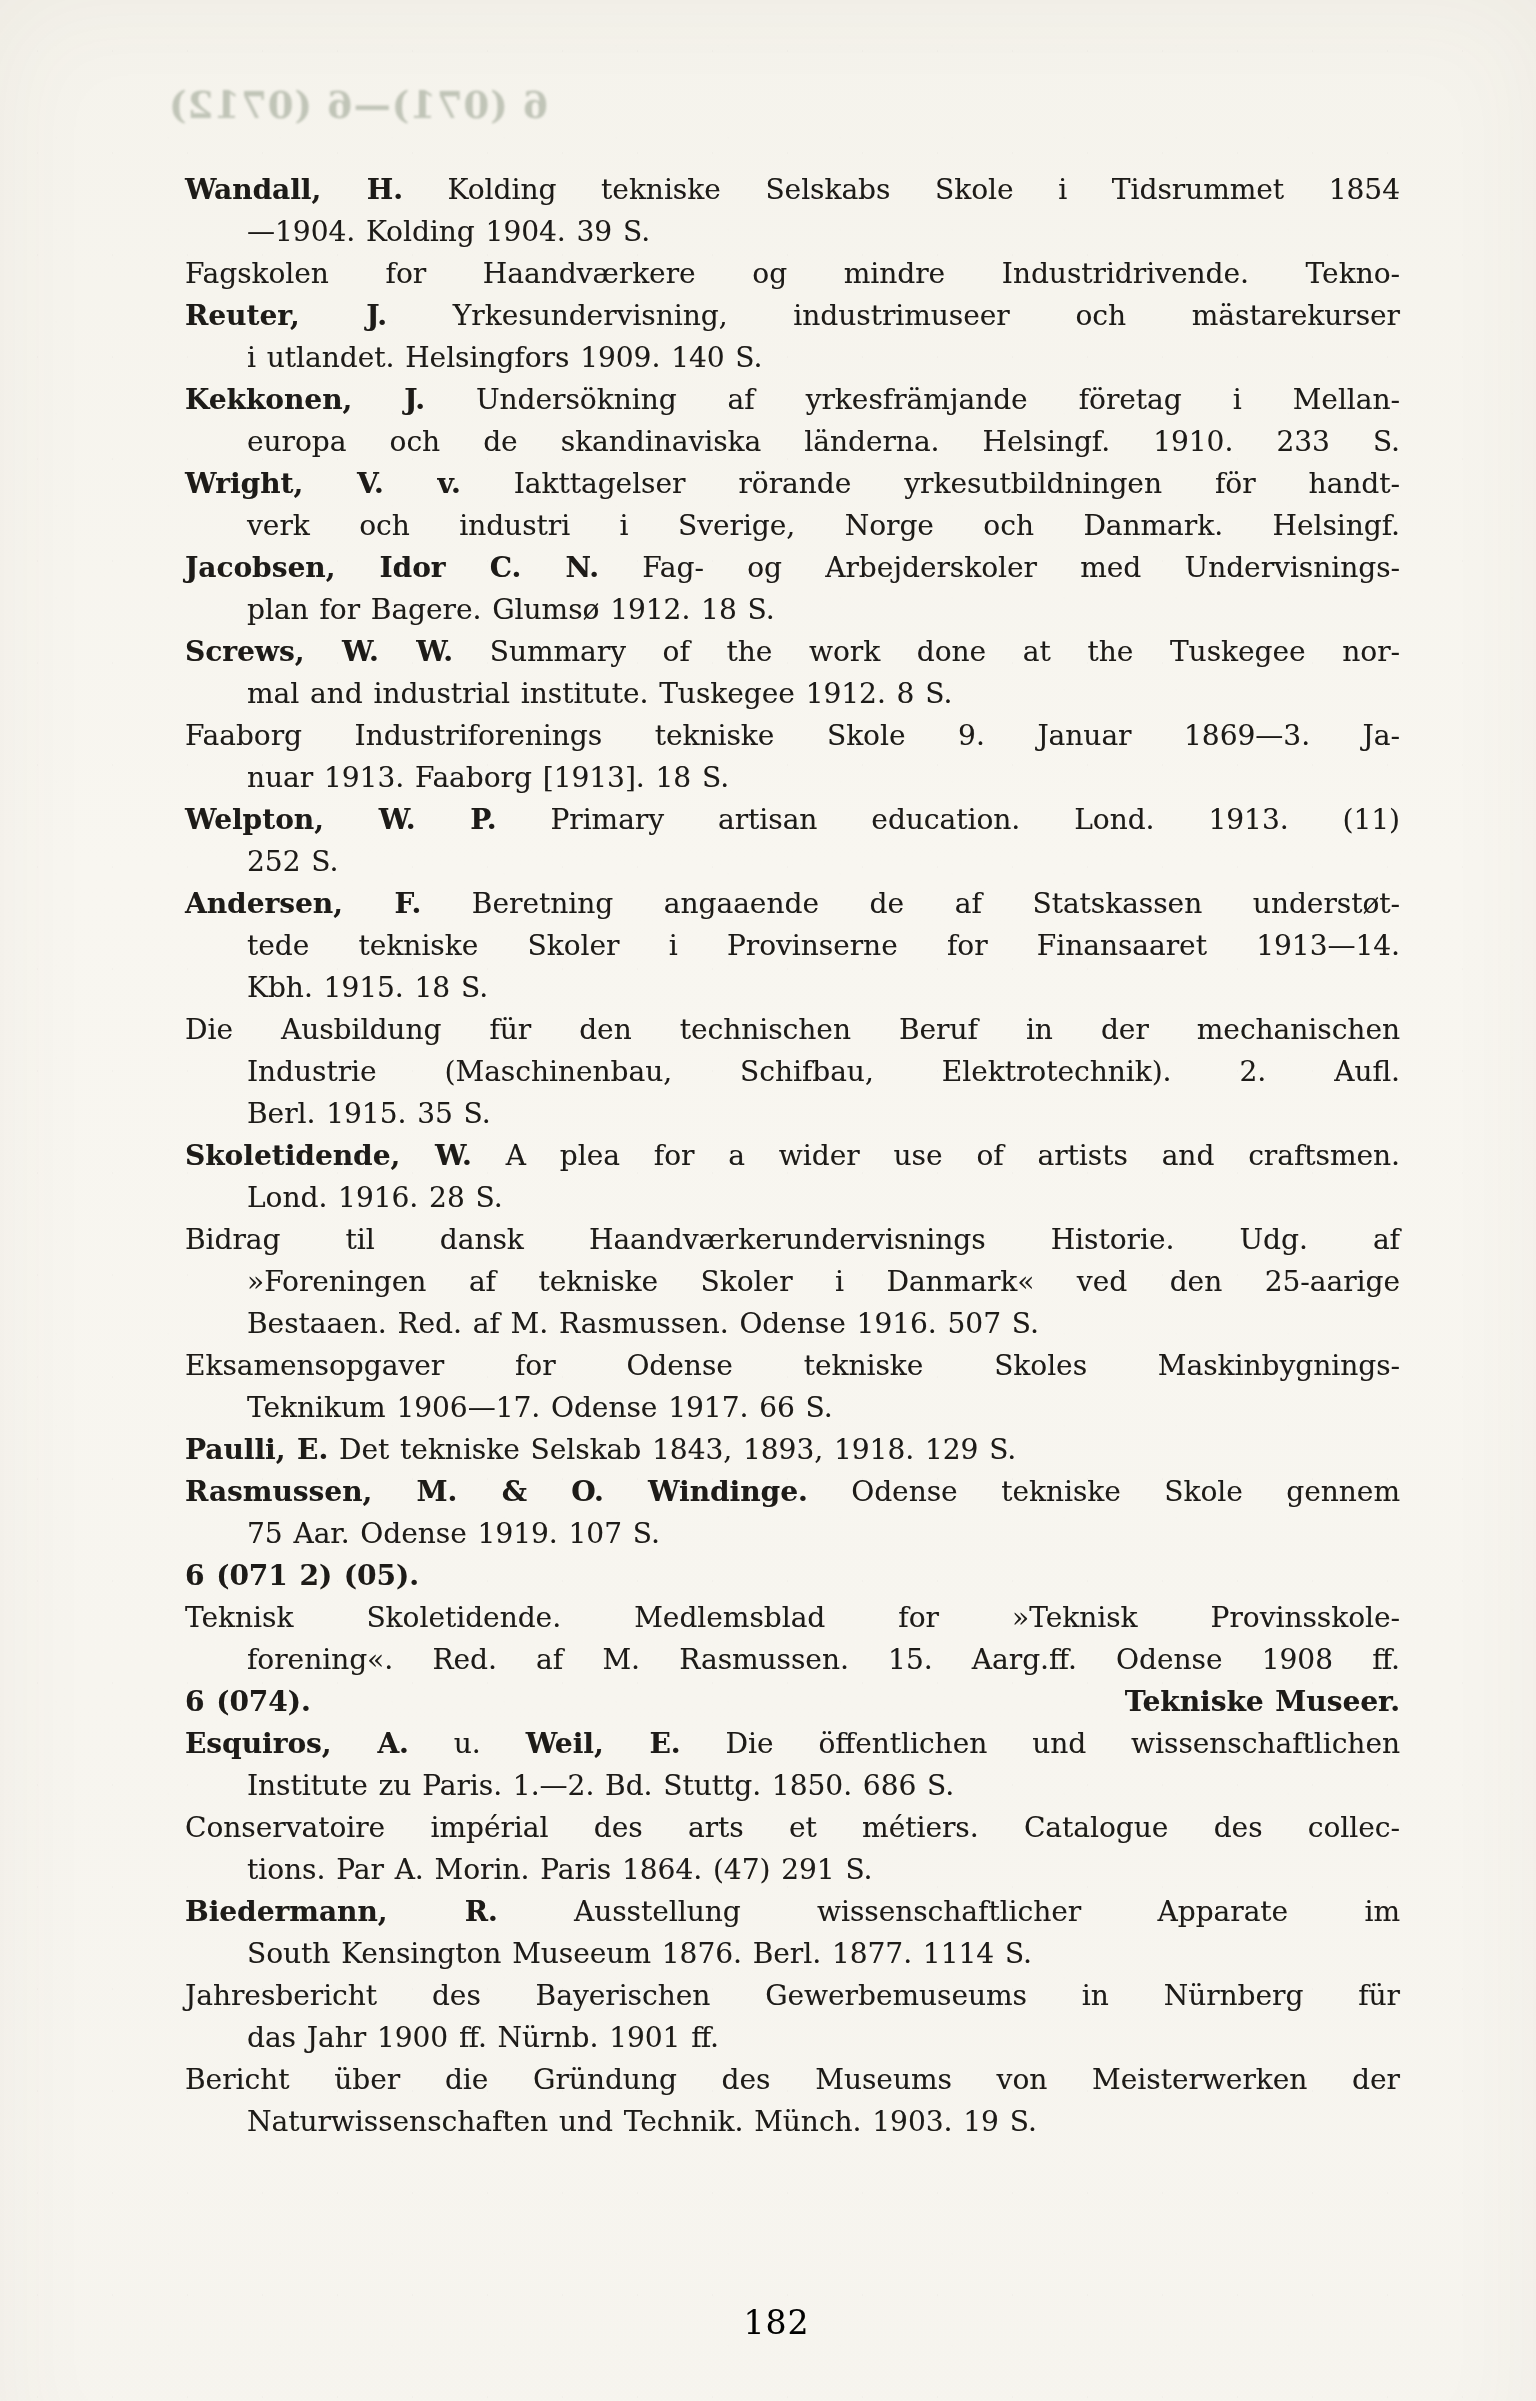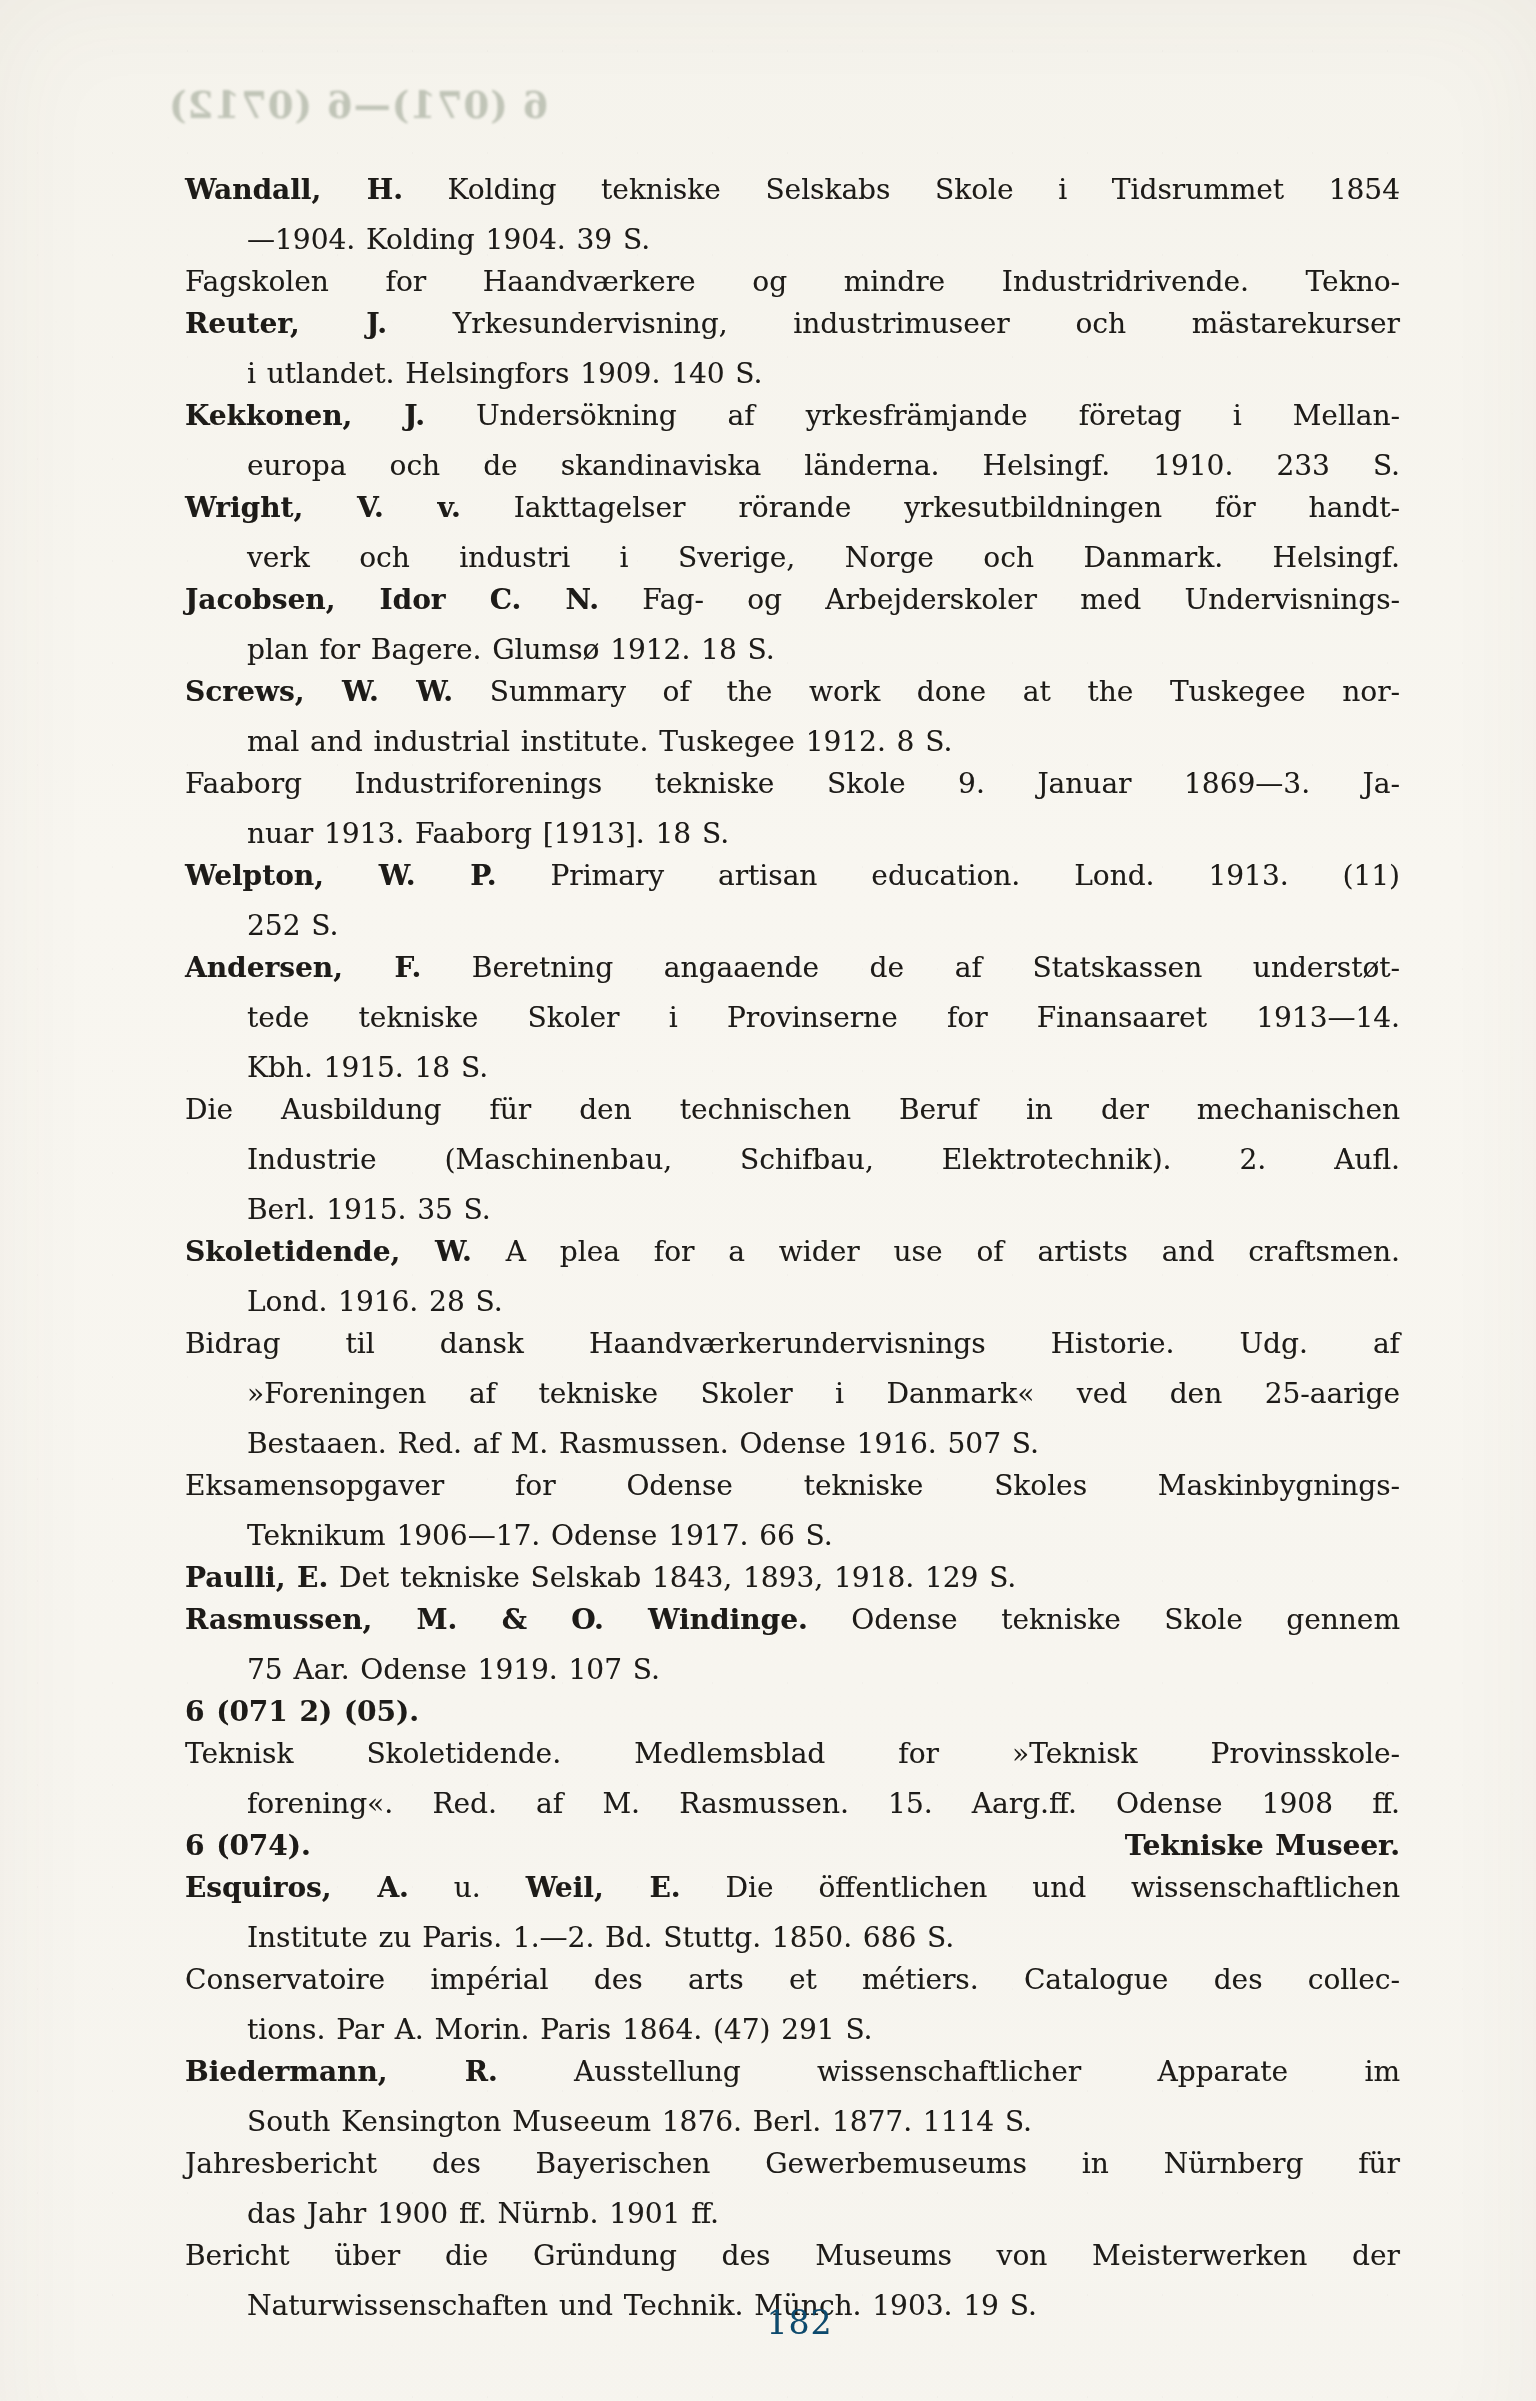--- a/index.html
+++ b/index.html
@@ -39,33 +39,33 @@
     top: 169px;
     width: 1215px;
     font-size: 28px;
     line-height: 42px;
     word-spacing: 1.9px;
     text-shadow: 0.2px 0.4px 0.5px rgba(28,25,20,0.35);
   }
 
   .line { min-height: 42px; }
   .line .bold { font-weight: bold; }
-  .line.indent { padding-left: 62px; margin-top: 8px; }
+  .line.indent { padding-left: 62px; }
   .line.justify { text-align: justify; text-align-last: justify; }
   .line.split { display: flex; justify-content: space-between; }
 
   .pagenum {
     position: absolute;
-    left: 192px;
+    left: 169px;
     top: 2303px;
     width: 1215px;
     text-align: center;
     font-size: 33px;
     letter-spacing: 1px;
-    color: #0c4a6e;
+    color: #000000;
     text-shadow: 0.2px 0.4px 0.5px rgba(28,25,20,0.3);
   }
 </style>
 </head>
 <body>
 
 <div class="ghost">6 (071)—6 (0712)</div>
 
 <div class="bib">
     <div class="line justify"><span class="bold">Wandall, H.</span><span class="reg"> Kolding tekniske Selskabs Skole i Tidsrummet 1854</span></div>

